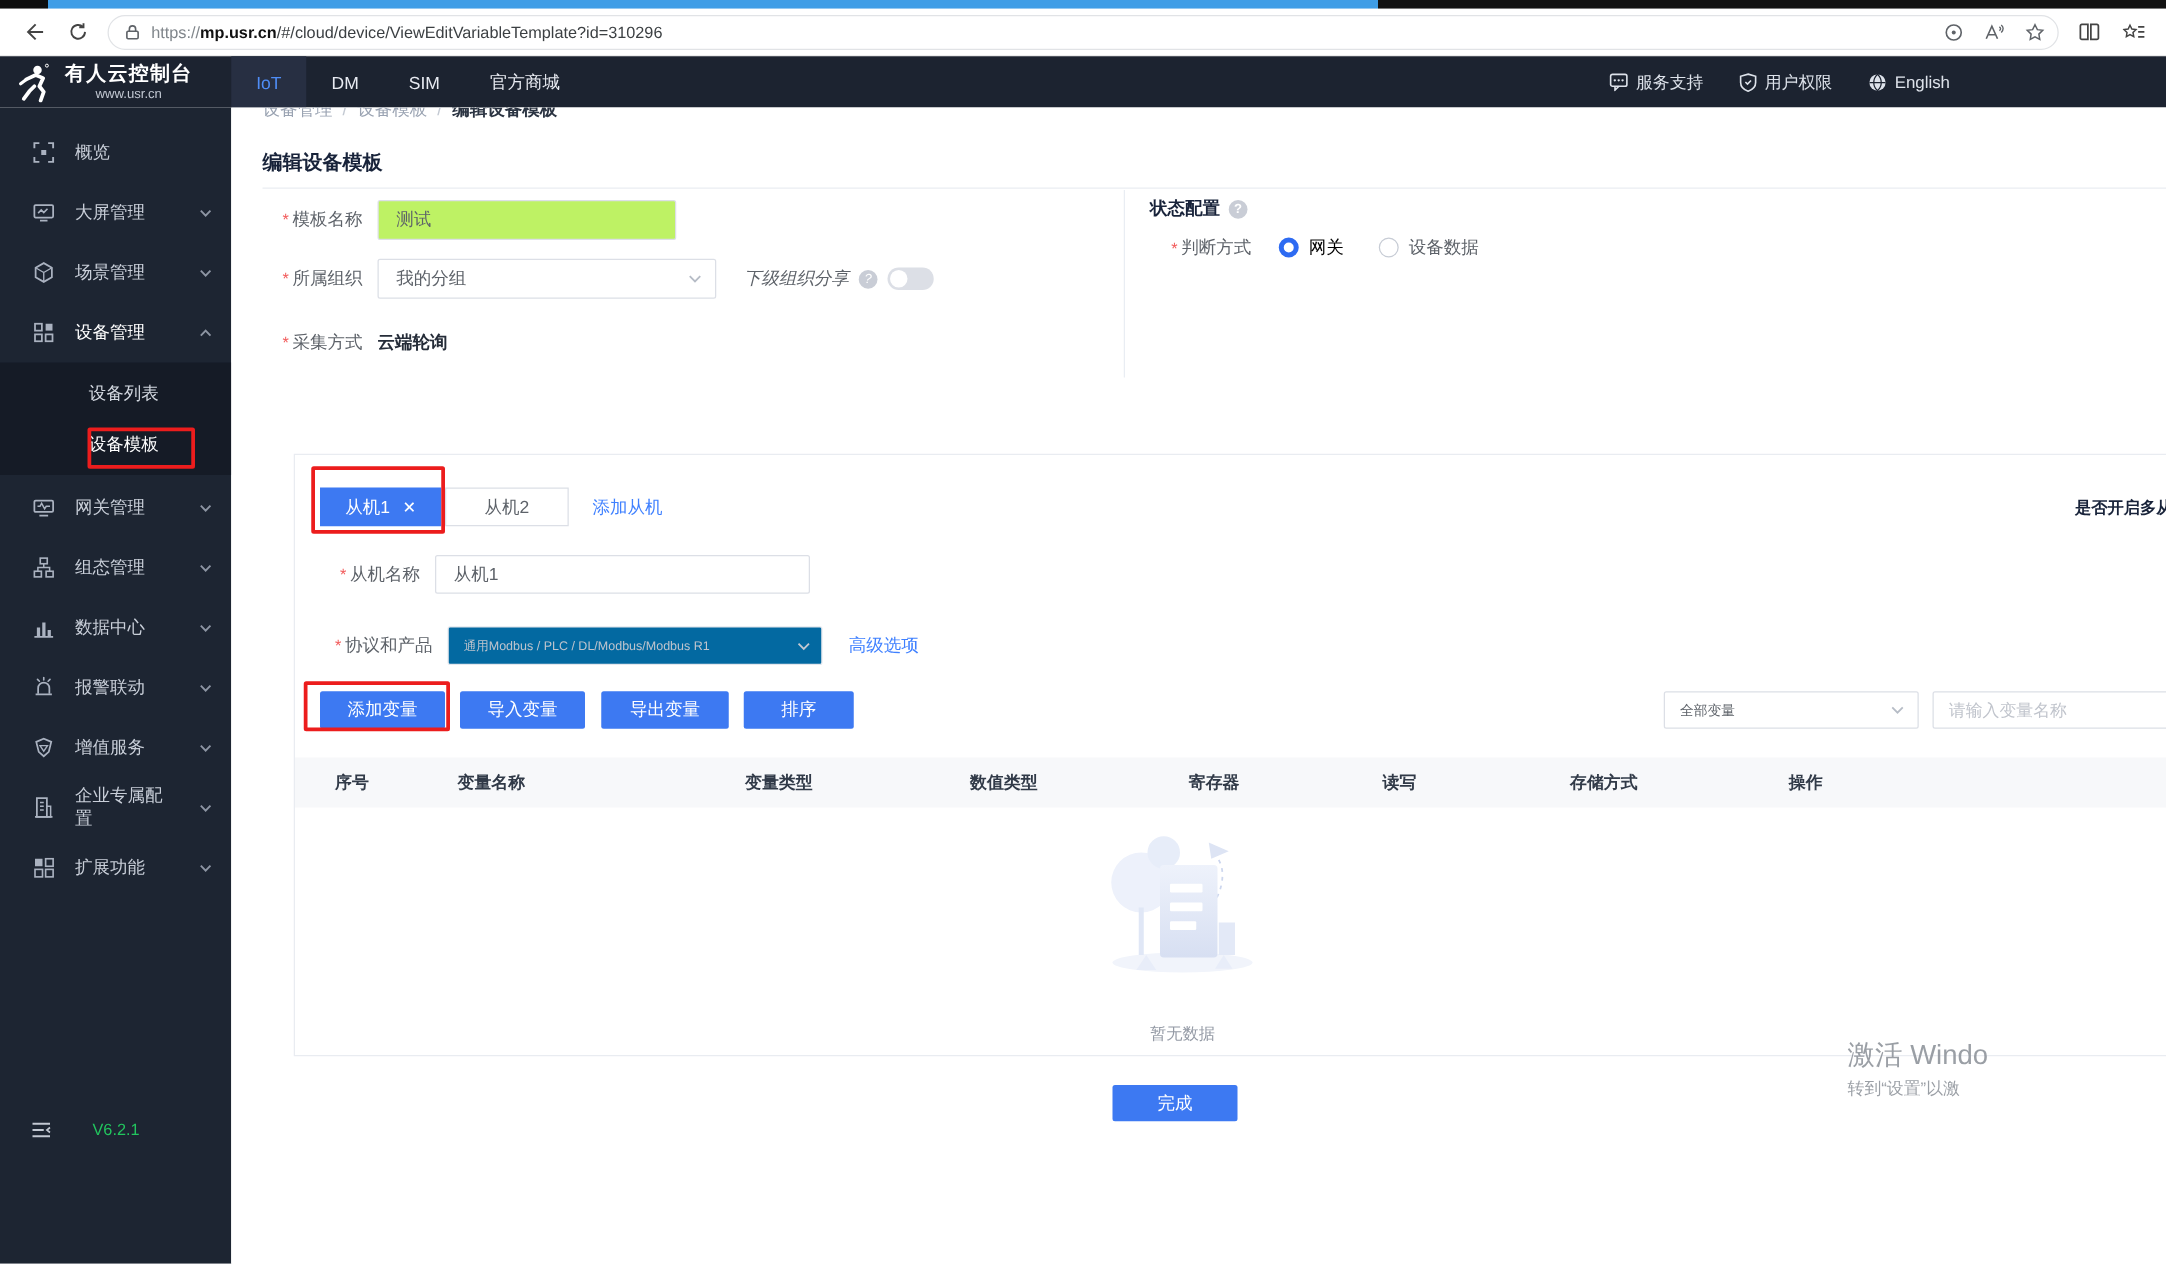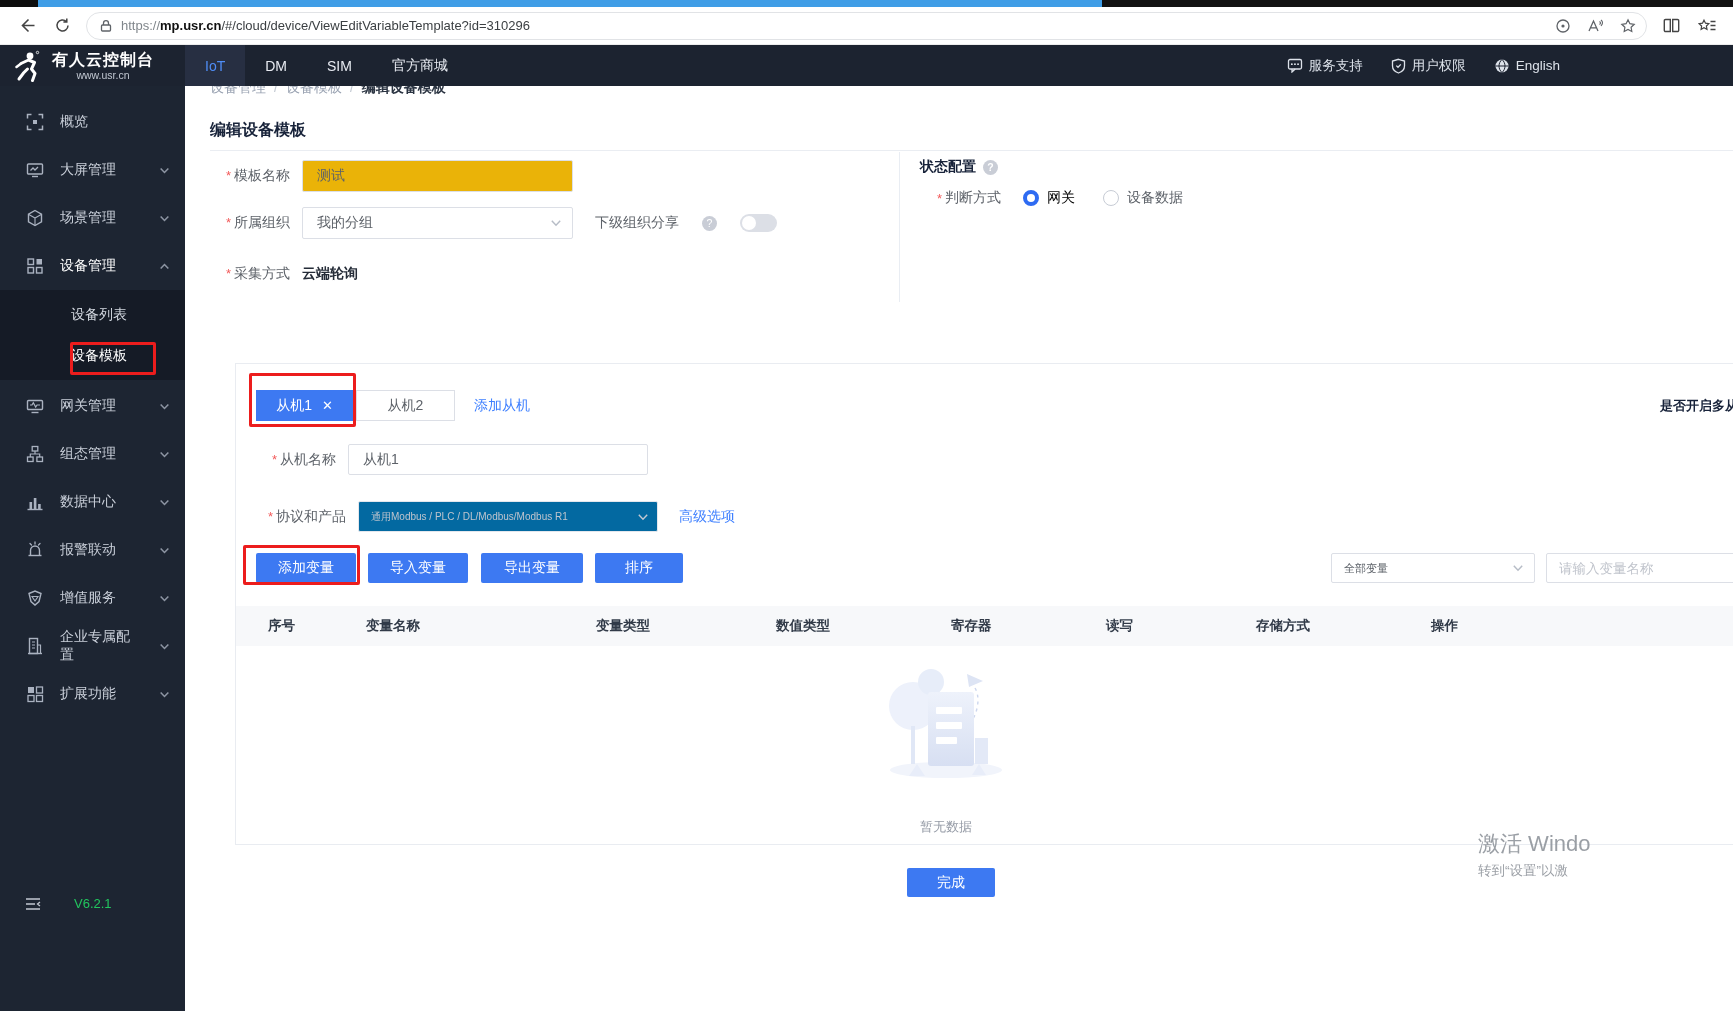--- a/index.html
+++ b/index.html
@@ -52,27 +52,27 @@
   .breadcrumb { position:absolute; top:-7px; left:25px; white-space:nowrap; font-size:14px; color:#9aa3b2; }
   .breadcrumb .sep { margin:0 8px; color:#c3c9d2; }
   .breadcrumb .last { color:#2b3442; font-weight:bold; }
   .page-title { position:absolute; left:25px; top:34px; font-size:16px; font-weight:bold; color:#18233a; }
   .title-divider { position:absolute; left:25px; right:0; top:64px; border-top:1px solid #eaedf2; }
 
   .f-row { position:absolute; left:25px; display:flex; align-items:center; height:32px; }
   .f-label { width:80px; text-align:right; color:#5d6269; flex:none; }
   .req { color:#f25a5a; font-style:normal; margin-right:3px; font-size:13px; }
   .gap12 { width:12px; flex:none; }
-  .inp { width:271px; height:32px; border:1px solid #dcdfe6; border-radius:2px; padding:0 14px;
-    font-size:14px; color:#5d6269; font-family:inherit; background:#eab308; }
+  .inp { width:239px; height:32px; border:1px solid #dcdfe6; border-radius:2px; padding:0 14px;
+    font-size:14px; color:#5d6269; font-family:inherit; background:#bef264; }
   .sel { width:271px; height:32px; border:1px solid #dcdfe6; border-radius:2px; padding:0 10px 0 14px;
     display:flex; align-items:center; justify-content:space-between; cursor:pointer; background:#fff; }
   .sel .chevd { color:#b6bcc6; }
   .bold-val { font-weight:bold; color:#252c38; }
-  .share { display:flex; align-items:center; gap:23px; margin-left:22px; }
+  .share { display:flex; align-items:center; gap:8px; margin-left:22px;font-style:italic; }
   .help { width:15px; height:15px; border-radius:50%; background:#c9cdd6; color:#fff; font-size:10.5px;
     display:inline-flex; align-items:center; justify-content:center; flex:none; }
   .toggle { width:37px; height:18px; border-radius:9px; background:#dcdfe6; position:relative; cursor:pointer; flex:none; }
   .toggle .knob { position:absolute; left:2px; top:2px; width:14px; height:14px; border-radius:50%; background:#fff; }
 
   .v-divider { position:absolute; left:714px; top:66px; height:150px; border-left:1px solid #e9edf3; }
   .status-title { position:absolute; left:735px; top:72px; font-weight:bold; color:#18233a; display:flex; gap:7px; align-items:center; }
   .judge { position:absolute; left:752px; top:102px; display:flex; align-items:center; height:20px; }
   .radio-g { display:flex; align-items:center; gap:8px; cursor:pointer; }
   .radio { width:16px; height:16px; border-radius:50%; background:#fff; flex:none; }
@@ -109,21 +109,21 @@
     border-radius:2px; padding:0 12px; font-size:13.5px; font-family:inherit; color:#5d6269; }
   .search-inp::placeholder, .inp::placeholder, .inp2::placeholder { color:#c0c4cc; }
 
   .thead { position:absolute; left:0; right:0; top:242px; height:40px; background:#f7f8fa;
     display:grid; grid-template-columns:98px 230px 180px 175px 155px 150px 175px 1fr;
     align-items:center; padding-left:32px; font-size:13.5px; font-weight:bold; color:#313a48; }
 
   .empty { position:absolute; left:620px; top:288px; width:180px; text-align:center; }
   .empty-text { margin-top:33px; font-size:13px; color:#949aa5; }
 
-  .finish-btn { position:absolute; left:722px; top:782px; width:88px; height:29px; background:#3d79f2;
+  .finish-btn { position:absolute; left:705px; top:782px; width:100px; height:29px; background:#3d79f2;
     color:#fff; border:none; border-radius:2px; font-size:14px; font-family:Liberation Mono, monospace; cursor:pointer; }
 
   .watermark { position:absolute; left:1293px; top:743px; color:#90959c; white-space:nowrap; opacity:.9; }
   .wm1 { font-size:22px; }
   .wm2 { font-size:13.5px; margin-top:3px; }
 </style>
 </head>
 <body>
 
 <div>

